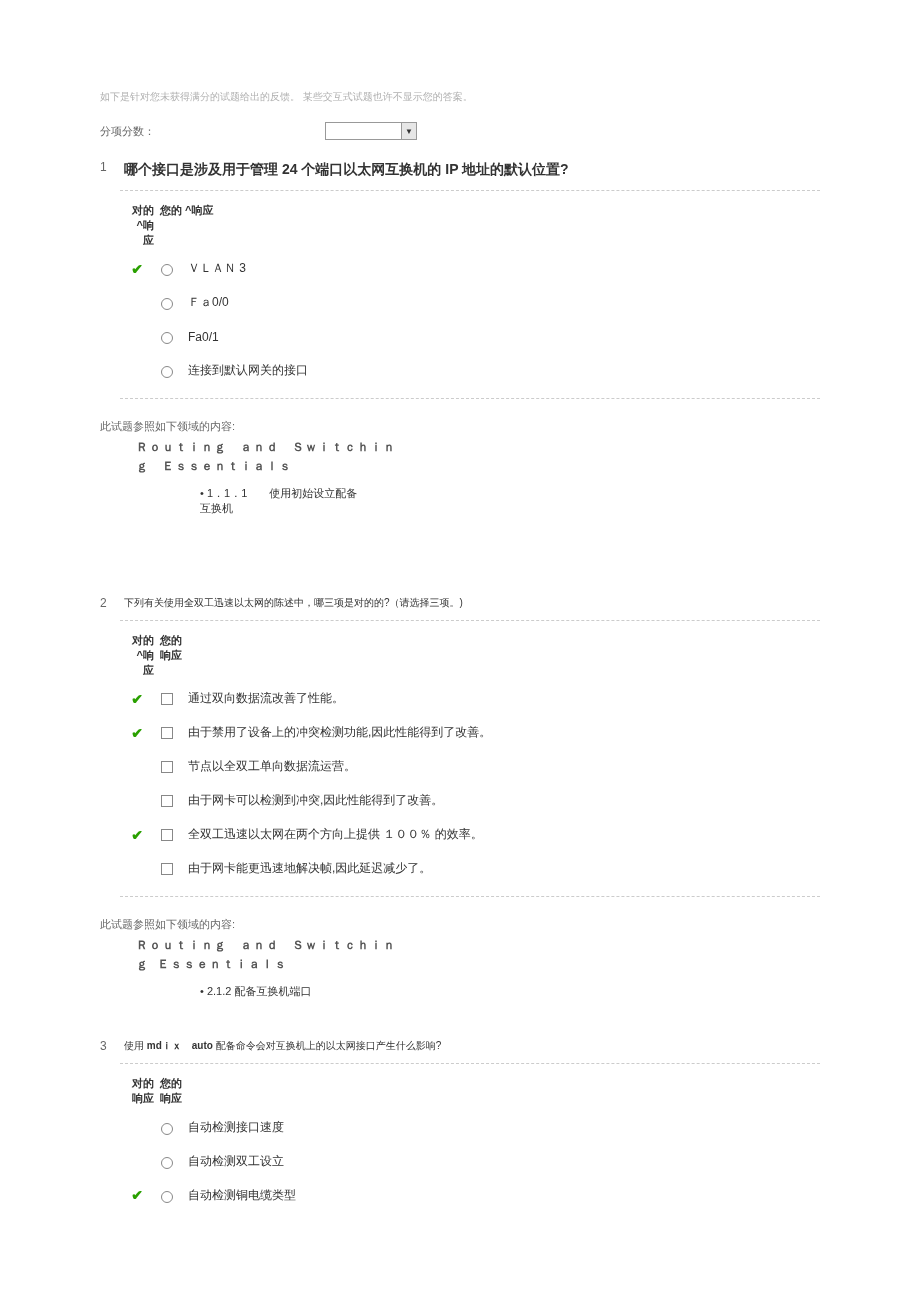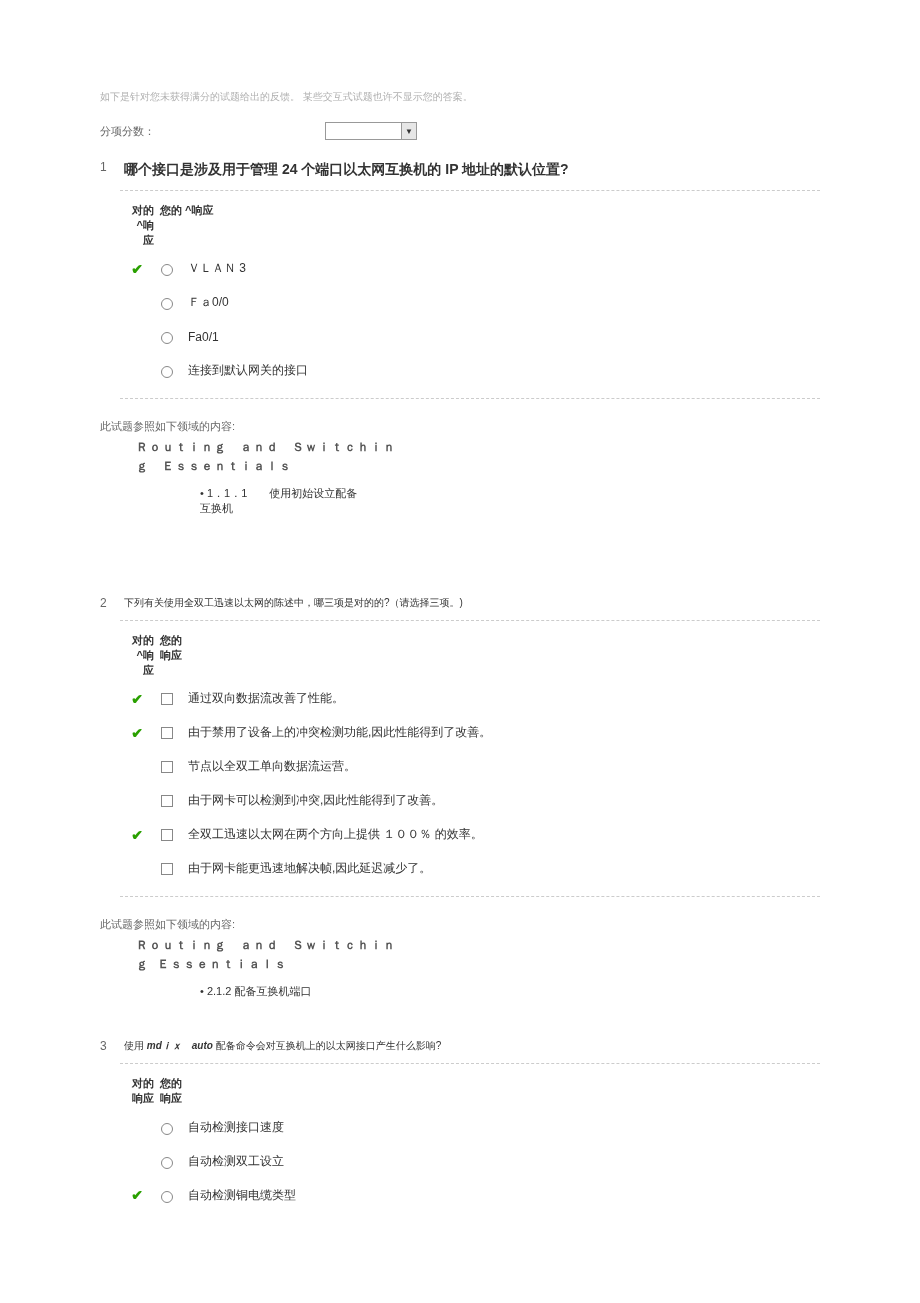--- a/index.html
+++ b/index.html
@@ -154,21 +154,21 @@
   .domain-bullet {
     margin-left: 100px;
     margin-top: 10px;
     font-size: 11px;
     color: #333;
     max-width: 160px;
   }
   .domain-bullet::before {
     content: "• ";
   }
-  .bold { font-weight: bold; font-style: italic; }
+  .bold { font-weight: bold; }
   .spacer-lg { height: 40px; }
 </style>
 </head>
 <body>
 
 <div class="page">
 
   <div class="intro">如下是针对您未获得满分的试题给出的反馈。  某些交互式试题也许不显示您的答案。</div>
 
   <div class="scorebar">

